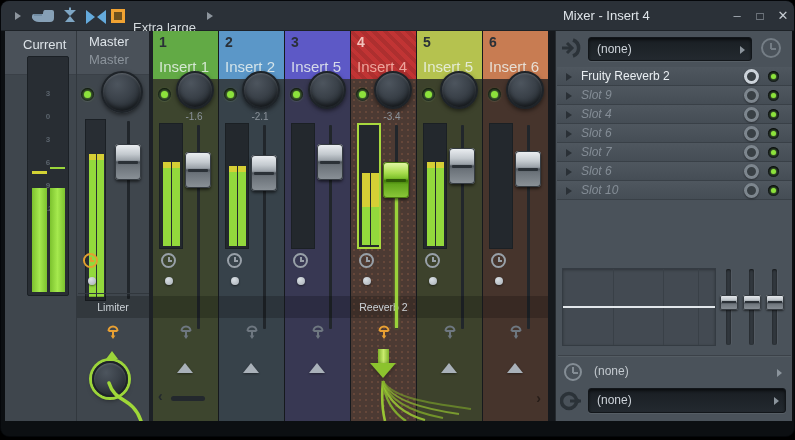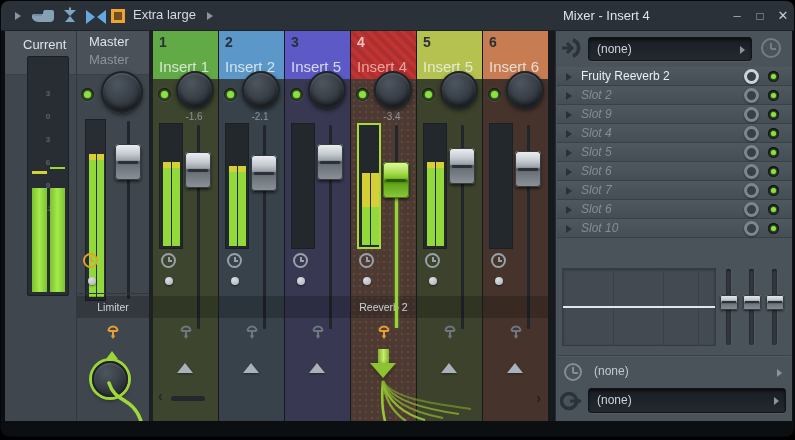--- a/index.html
+++ b/index.html
@@ -11,21 +11,21 @@
   
   .topbar{position:absolute;left:0;top:0;width:100%;height:30px;background:#2b3138;border-bottom:1px solid #1d2227;}
   .tb-tri{position:absolute;top:11px;width:0;height:0;border-left:6px solid #8d959d;border-top:4px solid transparent;border-bottom:4px solid transparent;}
   .tb-tri.t1{left:14px;}
   .tb-tri.t2{left:206px;}
   .tb-icon{position:absolute;top:6px;}
   .tb-hand{left:30px;}
   .tb-spin{left:60px;}
   .tb-bow{left:84px;top:9px;}
   .tb-square{position:absolute;left:110px;top:8px;width:14px;height:14px;border:3px solid #f0a232;background:#6e501d;}
-  .tb-label{position:absolute;left:132px;top:6px;font-size:13px;color:#d4dade;text-align:right;}
+  .tb-label{position:absolute;left:132px;top:19px;font-size:13px;color:#d4dade;text-align:right;}
   .win-title{position:absolute;left:562px;top:7px;font-size:13px;color:#dfe5ea;}
   .win-btn{position:absolute;top:5px;width:18px;height:20px;text-align:center;font-size:13px;color:#a6aeb6;line-height:20px;cursor:default;}
   .win-min{left:727px;}
   .win-max{left:750px;font-size:12px;}
   .win-close{left:773px;color:#c6ccd2;}
 
   
   .main{position:absolute;left:4px;top:30px;width:787px;height:390px;background:#1d2126;}
   .bottomstrip{position:absolute;left:0;top:420px;width:795px;height:17px;background:#0c0f12;}
 
@@ -435,39 +435,27 @@
 
       <div class="slots">
         <div class="slot active">
             <span class="slot-tri"></span>
             <span class="slot-label">Fruity Reeverb 2</span>
             <span class="rknob"></span>
             <span class="rled"></span>
           </div>
         <div class="slot">
             <span class="slot-tri"></span>
-            <span class="slot-label">Slot 2</span>
+            <span class="slot-label">Slot 9</span>
             <span class="rknob"></span>
             <span class="rled"></span>
           </div>
         <div class="slot">
             <span class="slot-tri"></span>
-            <span class="slot-label">Slot 9</span>
-            <span class="rknob"></span>
-            <span class="rled"></span>
-          </div>
-        <div class="slot">
-            <span class="slot-tri"></span>
             <span class="slot-label">Slot 4</span>
-            <span class="rknob"></span>
-            <span class="rled"></span>
-          </div>
-        <div class="slot">
-            <span class="slot-tri"></span>
-            <span class="slot-label">Slot 5</span>
             <span class="rknob"></span>
             <span class="rled"></span>
           </div>
         <div class="slot">
             <span class="slot-tri"></span>
             <span class="slot-label">Slot 6</span>
             <span class="rknob"></span>
             <span class="rled"></span>
           </div>
         <div class="slot">

